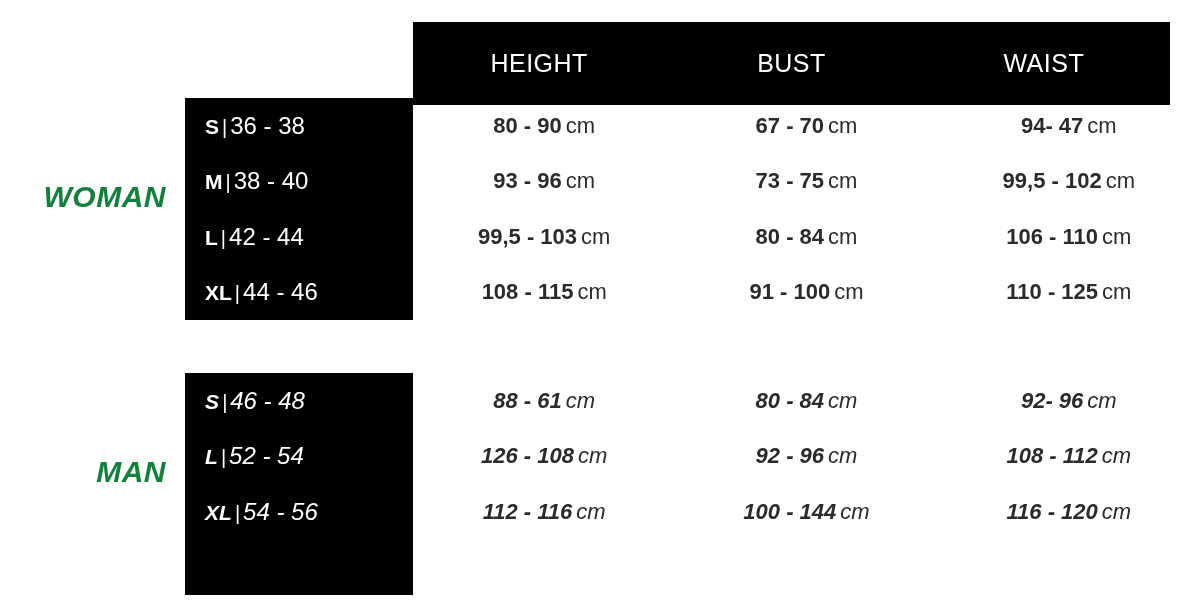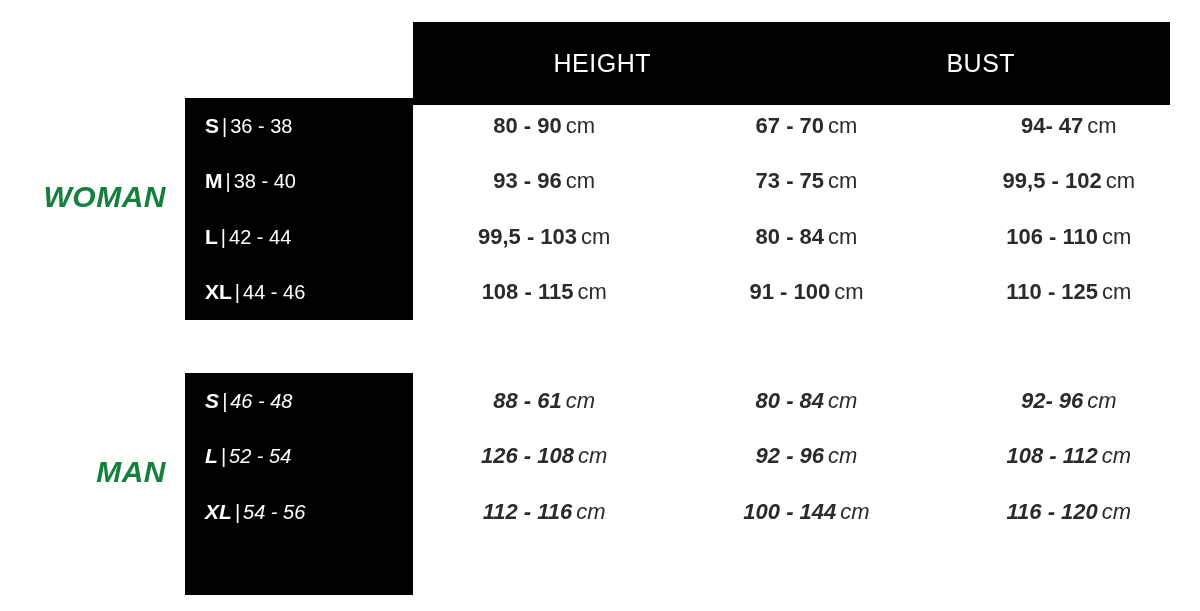--- a/index.html
+++ b/index.html
@@ -108,21 +108,21 @@
   .size-cell .sz {
     font-weight: bold;
     font-size: 21px;
   }
   .size-cell .sep {
     font-weight: normal;
     padding: 0 3px;
   }
   .size-cell .rng {
     font-weight: normal;
-    font-size: 20px;
+    font-size: 24px;
   }
 
   .meas-cell {
     flex: 1 1 0;
     text-align: center;
     font-size: 22px;
     color: #2b2b2b;
     white-space: nowrap;
   }
   .meas-cell .val {
@@ -135,20 +135,21 @@
 </style>
 </head>
 <body>
 
 <div id="size-chart">
 
   <div class="header-band"></div>
   <div class="header-cells">
     <div class="header-cell">HEIGHT</div>
     <div class="header-cell">BUST</div>
+    <div class="header-cell">WAIST</div>
   </div>
 
   <div class="size-block woman"></div>
   <div class="size-block man"></div>
 
   <div class="group-label woman">WOMAN</div>
   <div class="group-label man">MAN</div>
 
   <div class="rows woman">
 

